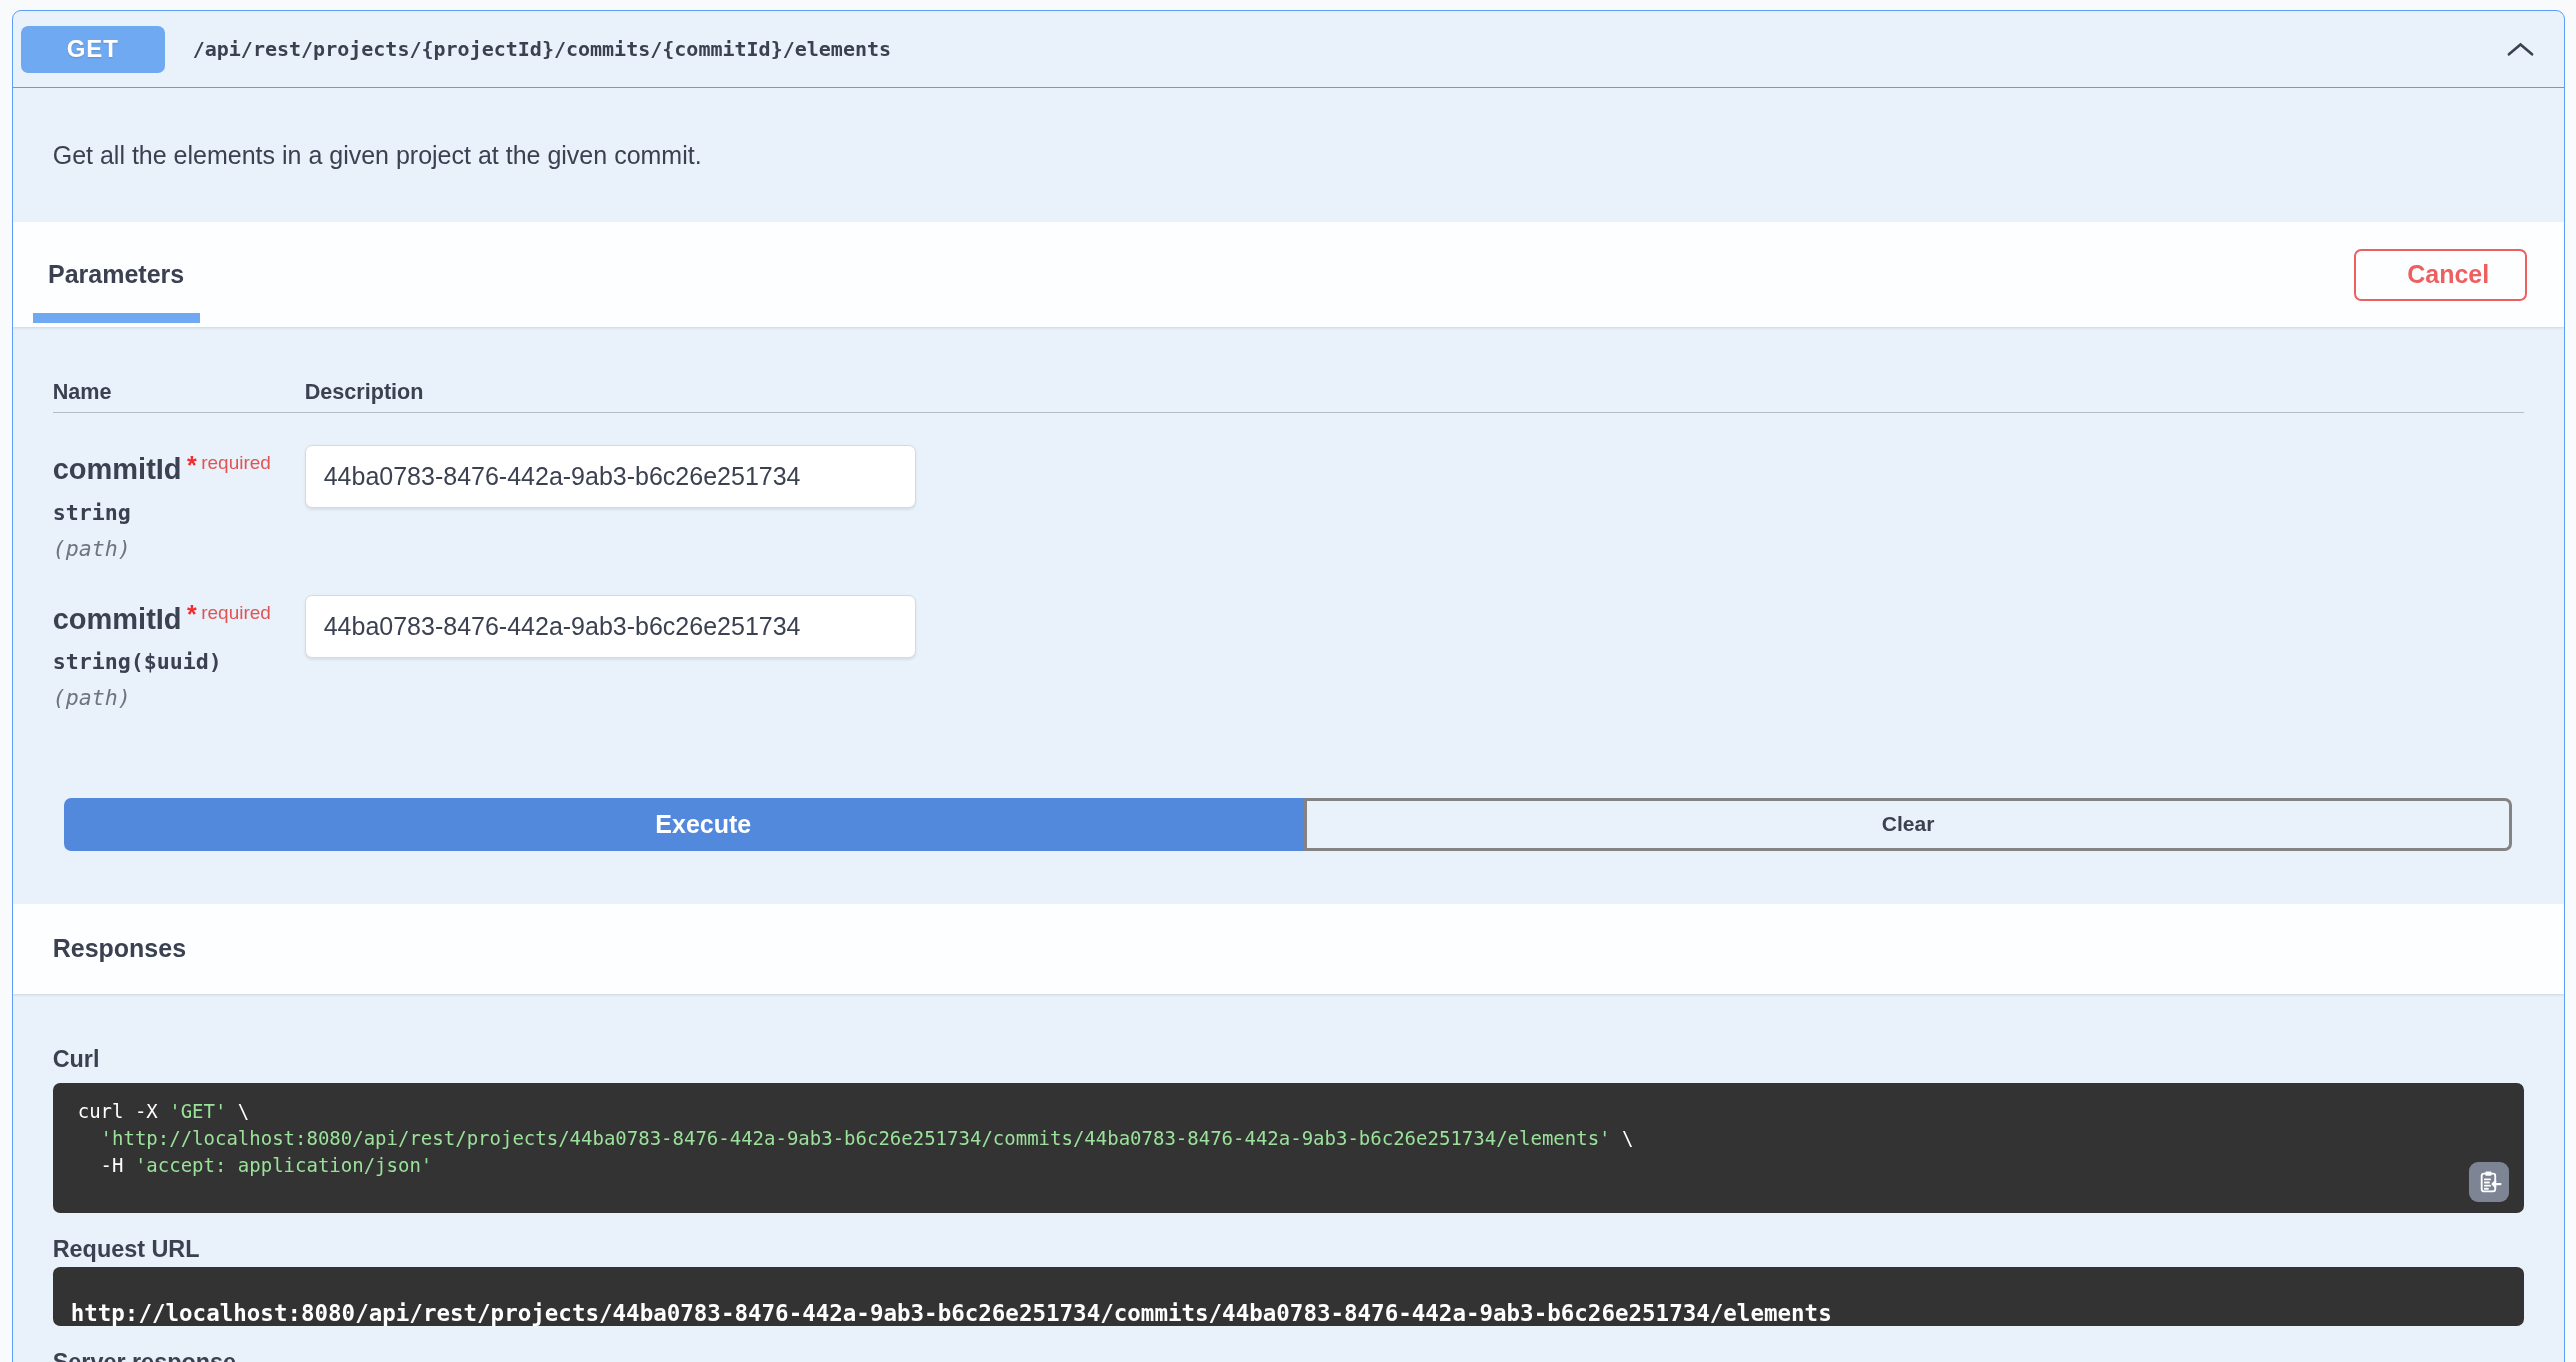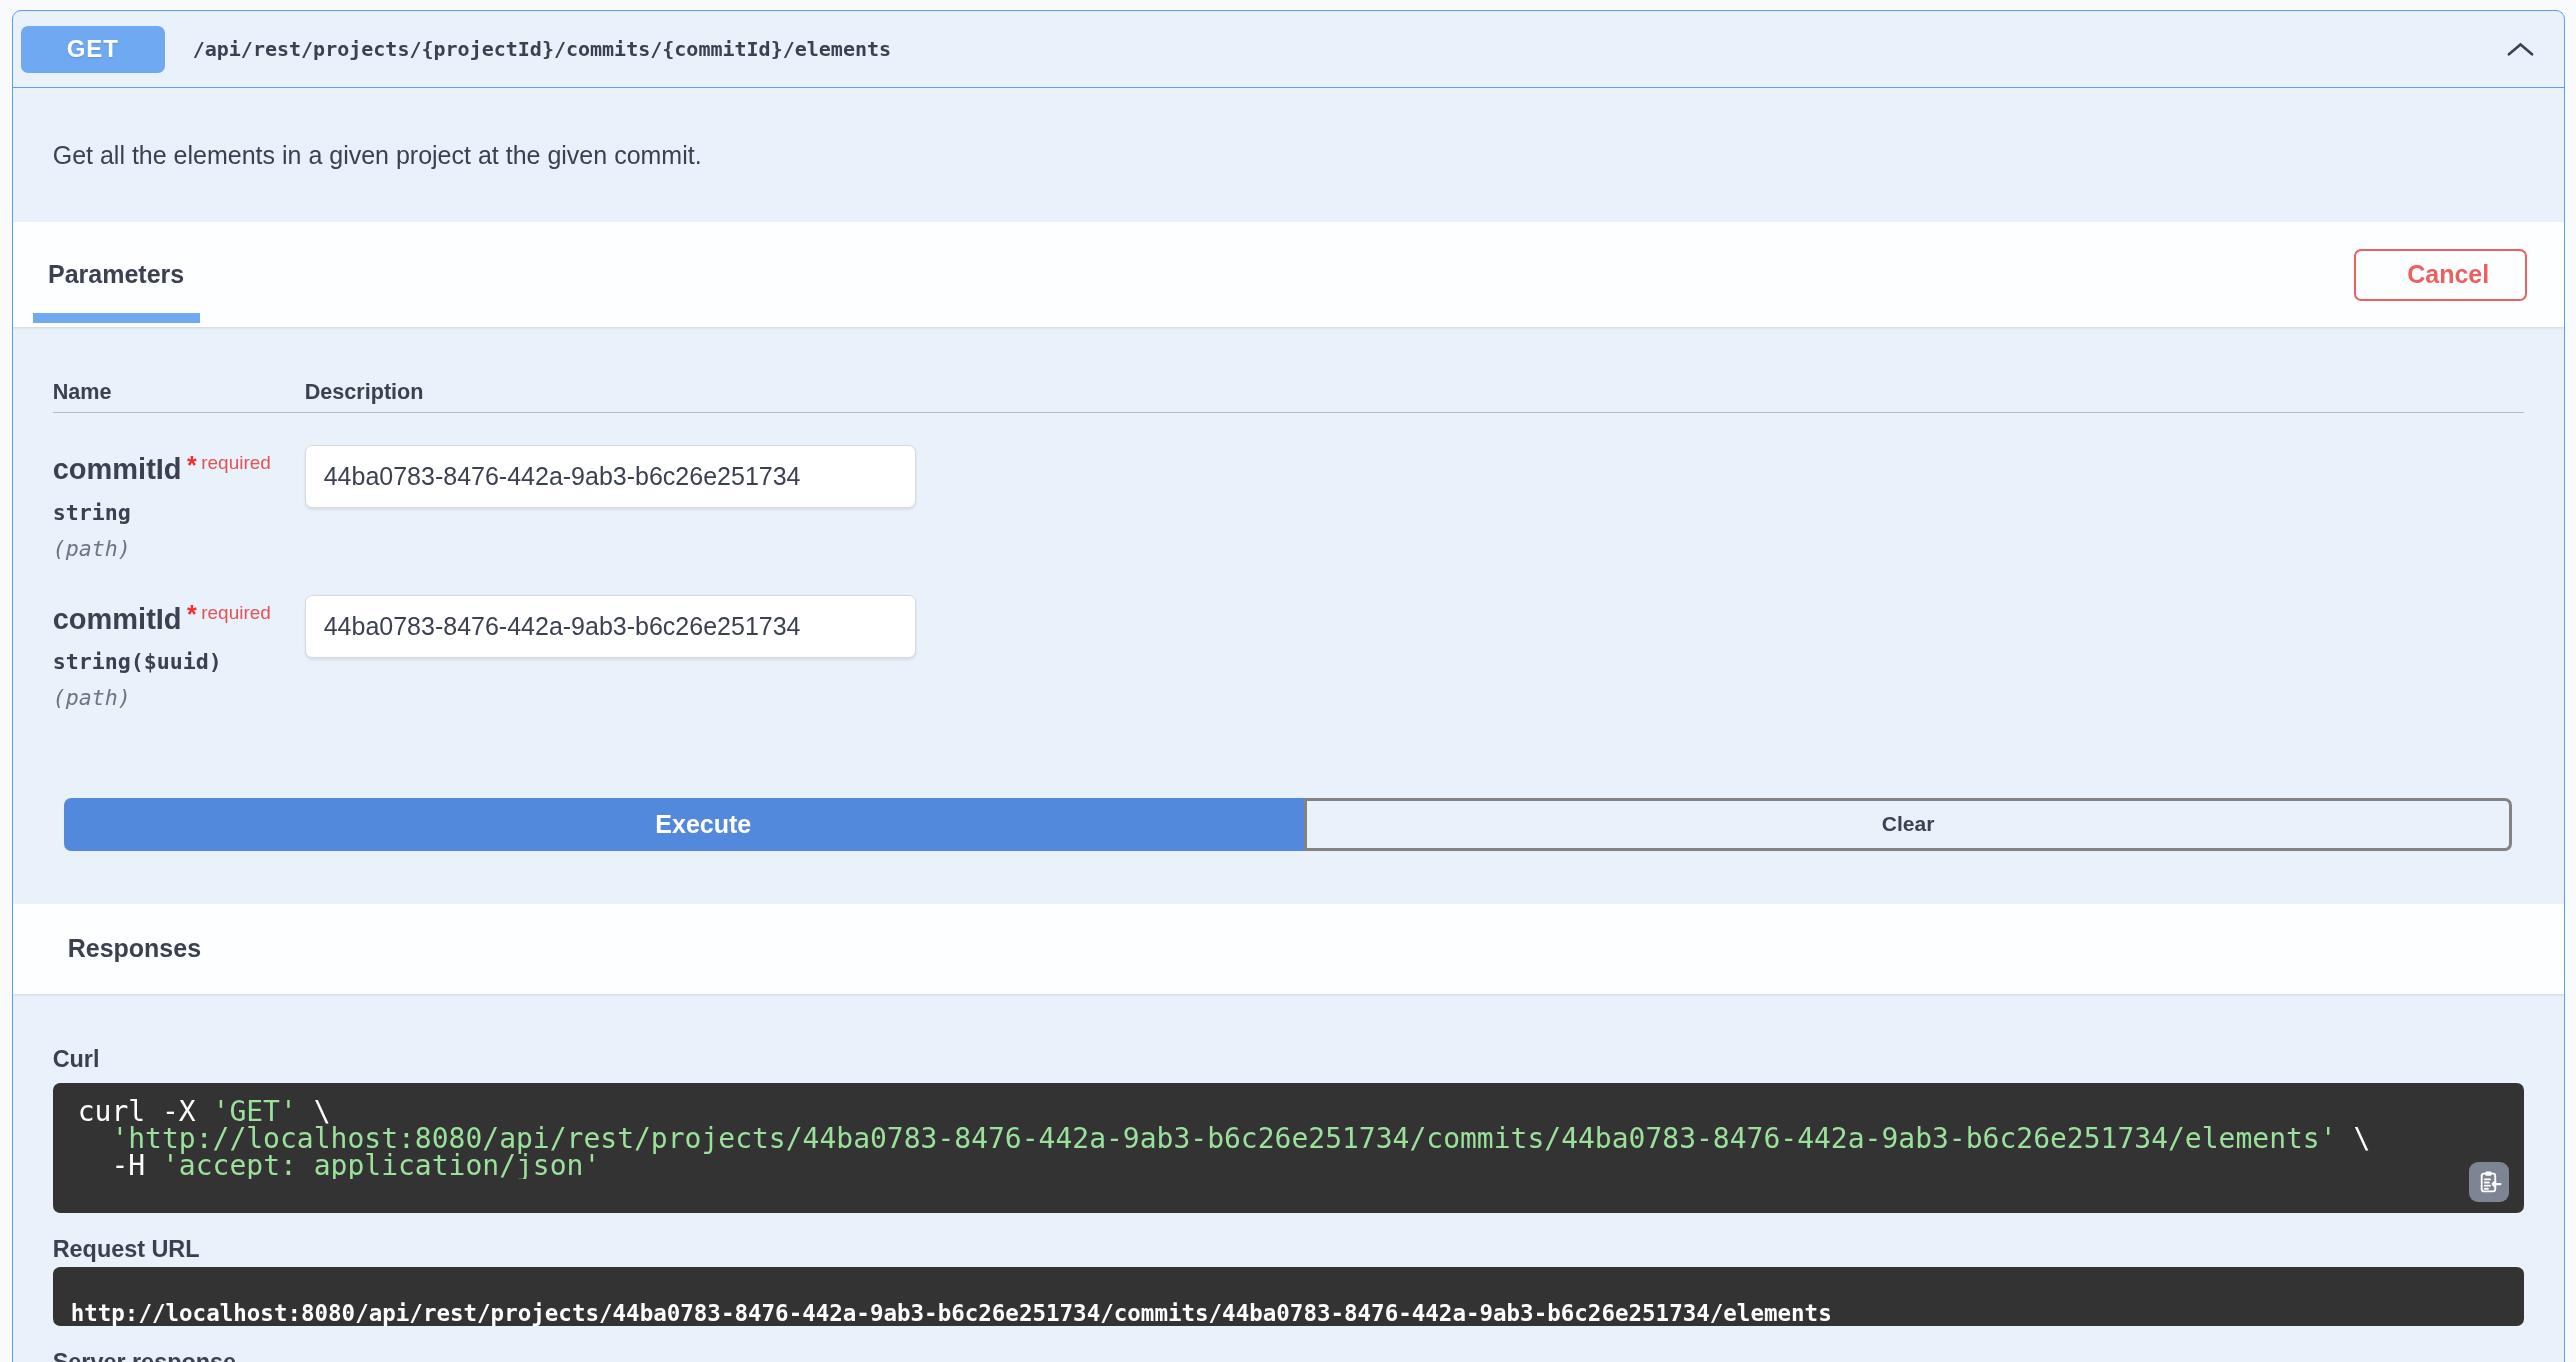--- a/index.html
+++ b/index.html
@@ -49,21 +49,21 @@
     position:absolute;left:0;right:0;bottom:3.6px;height:10.8px;background:#6fa9f2;
   }
   .cancel-btn{
     margin-left:auto;width:173px;height:52px;box-sizing:border-box;
     border:2.7px solid #ee5f5f;border-radius:7.2px;background:transparent;
     color:#ee5f5f;font-size:25px;font-weight:700;cursor:pointer;
     font-family:"Liberation Sans",sans-serif;
     padding-left:22px;
   }
   .responses-header{height:90px;padding-left:40px;}
-  .responses-header h4{margin:15px;font-size:25px;font-weight:700;}
+  .responses-header h4{margin:0;font-size:25px;font-weight:700;}
   
   .params-area{padding:0 40px 53px;}
   .table-head{
     display:grid;grid-template-columns:252px 1fr;
     padding:52px 0 7.2px;border-bottom:0.9px solid rgba(59,65,81,.3);
     font-size:21.6px;font-weight:700;
   }
   .param-row{display:grid;grid-template-columns:252px 1fr;padding-top:32px;}
   .param-row + .param-row{padding-top:34px;}
   .param-name-line{font-size:29px;font-weight:700;white-space:nowrap;line-height:36px;}
@@ -94,21 +94,21 @@
   }
   
   .responses-area{padding:0 40px;}
   .block-label{font-size:23.4px;font-weight:600;line-height:27px;}
   .curl-label{margin-top:52px;}
   .code-block{
     margin-top:10px;background:#333333;border-radius:7.2px;position:relative;
     box-sizing:border-box;height:130px;padding:15.3px 25px;
   }
   .curl-code{
-    margin:0;font-family:"DejaVu Sans Mono",monospace;font-size:28px;line-height:27px;
+    margin:0;font-family:"DejaVu Sans Mono",monospace;font-size:19px;line-height:27px;
     color:#ffffff;white-space:pre;overflow:hidden;
   }
   .tok-plain{color:#ffffff;}
   .tok-string{color:#9ae29a;}
   .copy-btn{
     position:absolute;right:14.4px;bottom:10.8px;width:40px;height:40px;
     background:#7d8493;border:none;border-radius:9px;cursor:pointer;
     display:flex;align-items:center;justify-content:center;padding:0;
   }
   .request-url-label{margin-top:23.4px;}

